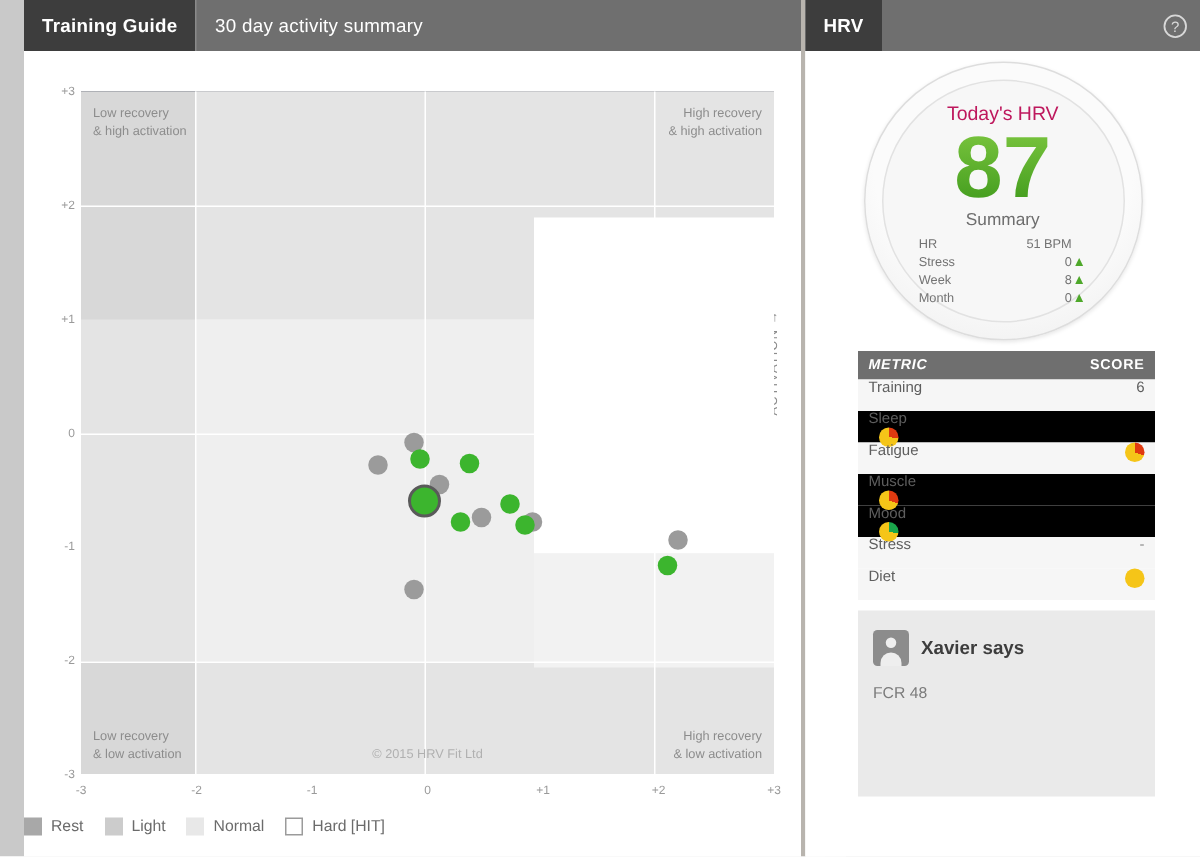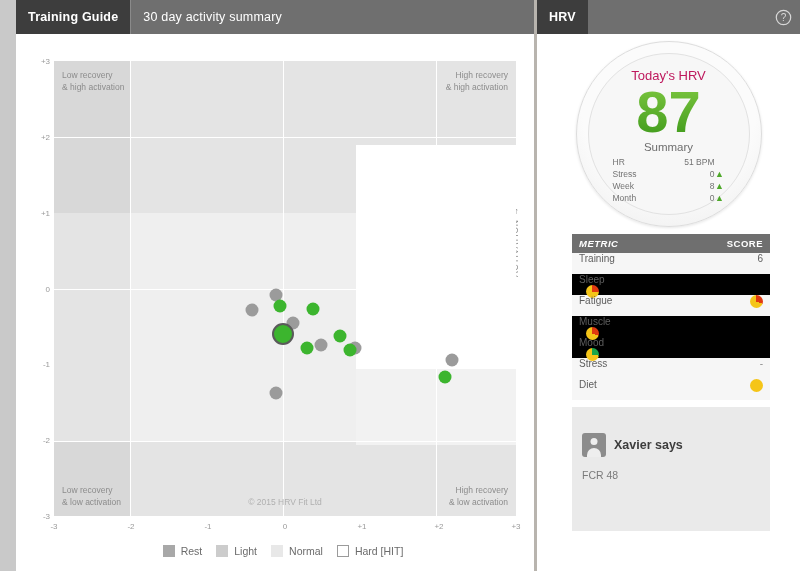--- a/index.html
+++ b/index.html
@@ -75,21 +75,21 @@
 
   .tick { position:absolute; font-size: 8px; color:#9a9a9a; }
   .xtick { top: 488px; transform: translateX(-50%); }
   .ytick { left: 16px; transform: translateY(-50%); text-align:right; width:18px; }
 
   .pt { position:absolute; border-radius:50%; transform: translate(-50%,-50%); }
 
   
   #legend {
     position:absolute; left:0; right:0; top: 500px; height: 34px;
-    display:flex; align-items:center; justify-content:center; gap: 14px;
+    display:flex; align-items:center; gap: 14px;
   }
   .leg-item { display:flex; align-items:center; gap:6px; }
   .leg-swatch { width:12px; height:12px; }
   .leg-label { font-size: 10.5px; color:#6b6b6b; }
 
   
   #gauge-wrap {
     position:absolute; left:0; right:0; top:2px; height:196px;
     display:flex; align-items:center; justify-content:center;
   }
@@ -138,21 +138,21 @@
   .m-name { flex:1 1 auto; }
   .m-score { display:flex; align-items:center; justify-content:flex-end; min-width:20px; }
   .m-dash { color:#8e8e8e; font-size:10px; }
   .m-num  { color:#5e5e5e; font-size:10px; }
   .pie { width:13px; height:13px; border-radius:50%; display:block; }
 
   #says {
     position:absolute; left:35px; top:373px; width:198px; height: 124px;
     background:#eaeaea;
   }
-  .says-head { display:flex; align-items:center; gap:8px; padding: 26px 10px 0 10px; }
+  .says-head { display:flex; align-items:center; gap:8px; padding: 13px 10px 0 10px; }
   .avatar {
     width: 24px; height: 24px; border-radius:3px; background:#8c8c8c;
     position:relative; flex: 0 0 auto;
   }
   .avatar .head {
     position:absolute; left:50%; top:5px; transform:translateX(-50%);
     width:7px; height:7px; border-radius:50%; background:#eeeeee;
   }
   .avatar .body {
     position:absolute; left:50%; bottom:0; transform:translateX(-50%);

